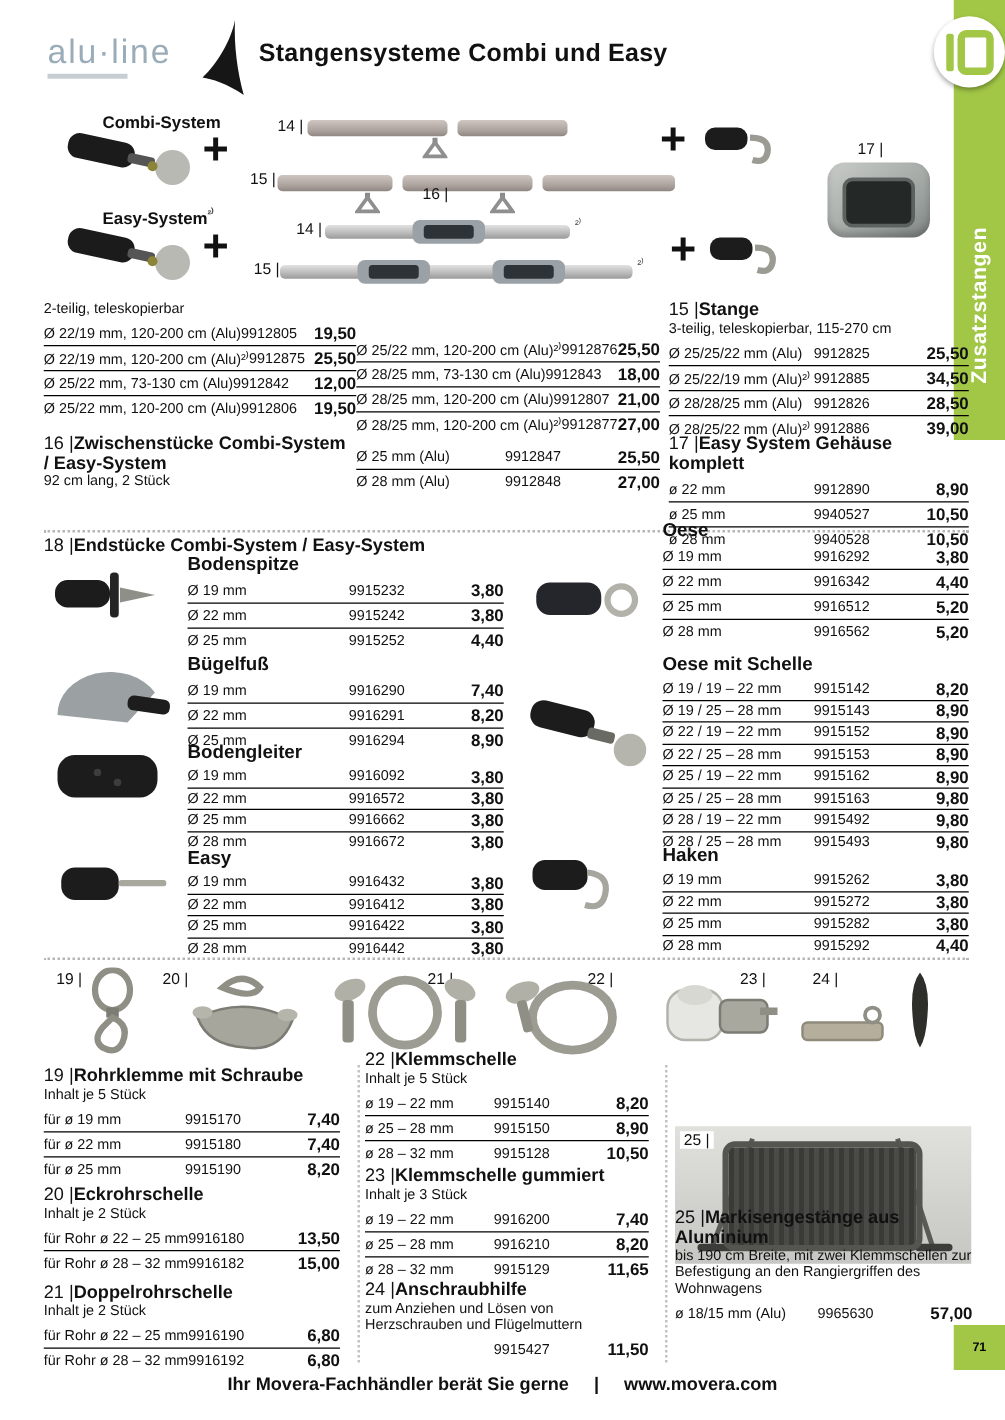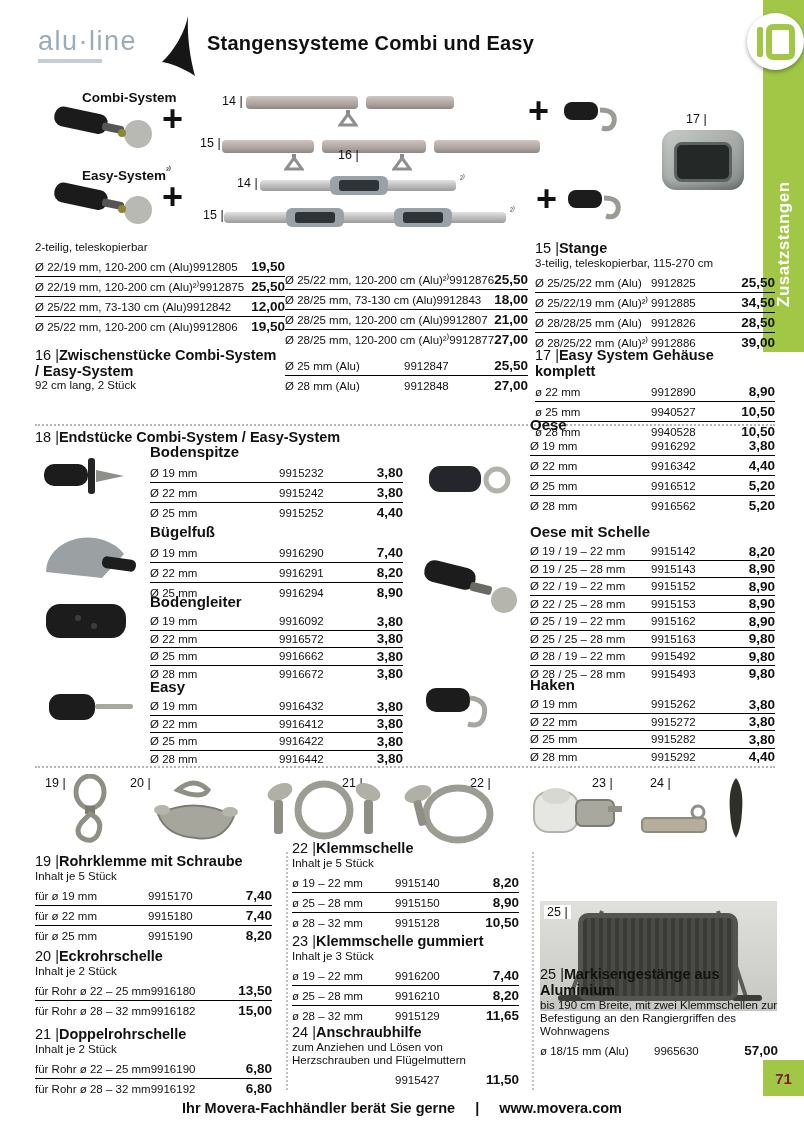--- a/index.html
+++ b/index.html
@@ -49,22 +49,22 @@
   .c-art{width:70px;font-size:11.5px;}
   .c-price{width:54px;text-align:right;font-weight:700;font-size:13.5px;}
   .grp-title{font-weight:700;font-size:15px;line-height:17px;}
 
   .dotsep-h{position:absolute;border-top:2px dotted #b5b5b5;}
   .dotsep-v{position:absolute;border-left:2px dotted #c2c2c2;}
 
   
   .footer{position:absolute;left:0;top:1100px;width:804px;text-align:center;font-weight:700;font-size:14.5px;}
   .footer span{margin:0 10px;}
-  .page-badge{position:absolute;right:0;top:1060px;width:41px;height:36px;background:#a2c747;color:#7f1d1d;
-              display:flex;align-items:center;justify-content:center;font-weight:700;font-size:15px;}
+  .page-badge{position:absolute;right:0;top:1060px;width:41px;height:36px;background:#a2c747;color:#000000;
+              display:flex;align-items:center;justify-content:center;font-weight:700;font-size:10px;}
 
   
   .photo25{position:absolute;left:540px;top:901px;width:237px;height:110px;background:linear-gradient(180deg,#e0e0dc,#c6c6c2);}
   .photo25-win{position:absolute;left:38px;top:12px;width:150px;height:78px;border-radius:10px;
                background:repeating-linear-gradient(90deg,#3a3a36 0 4px,#4a4a46 4px 8px);border:5px solid #55554f;}
   .photo25-label{position:absolute;left:4px;top:4px;background:#fff;padding:0 3px;font-size:12.5px;}
 </style>
 </head>
 <body>
 

